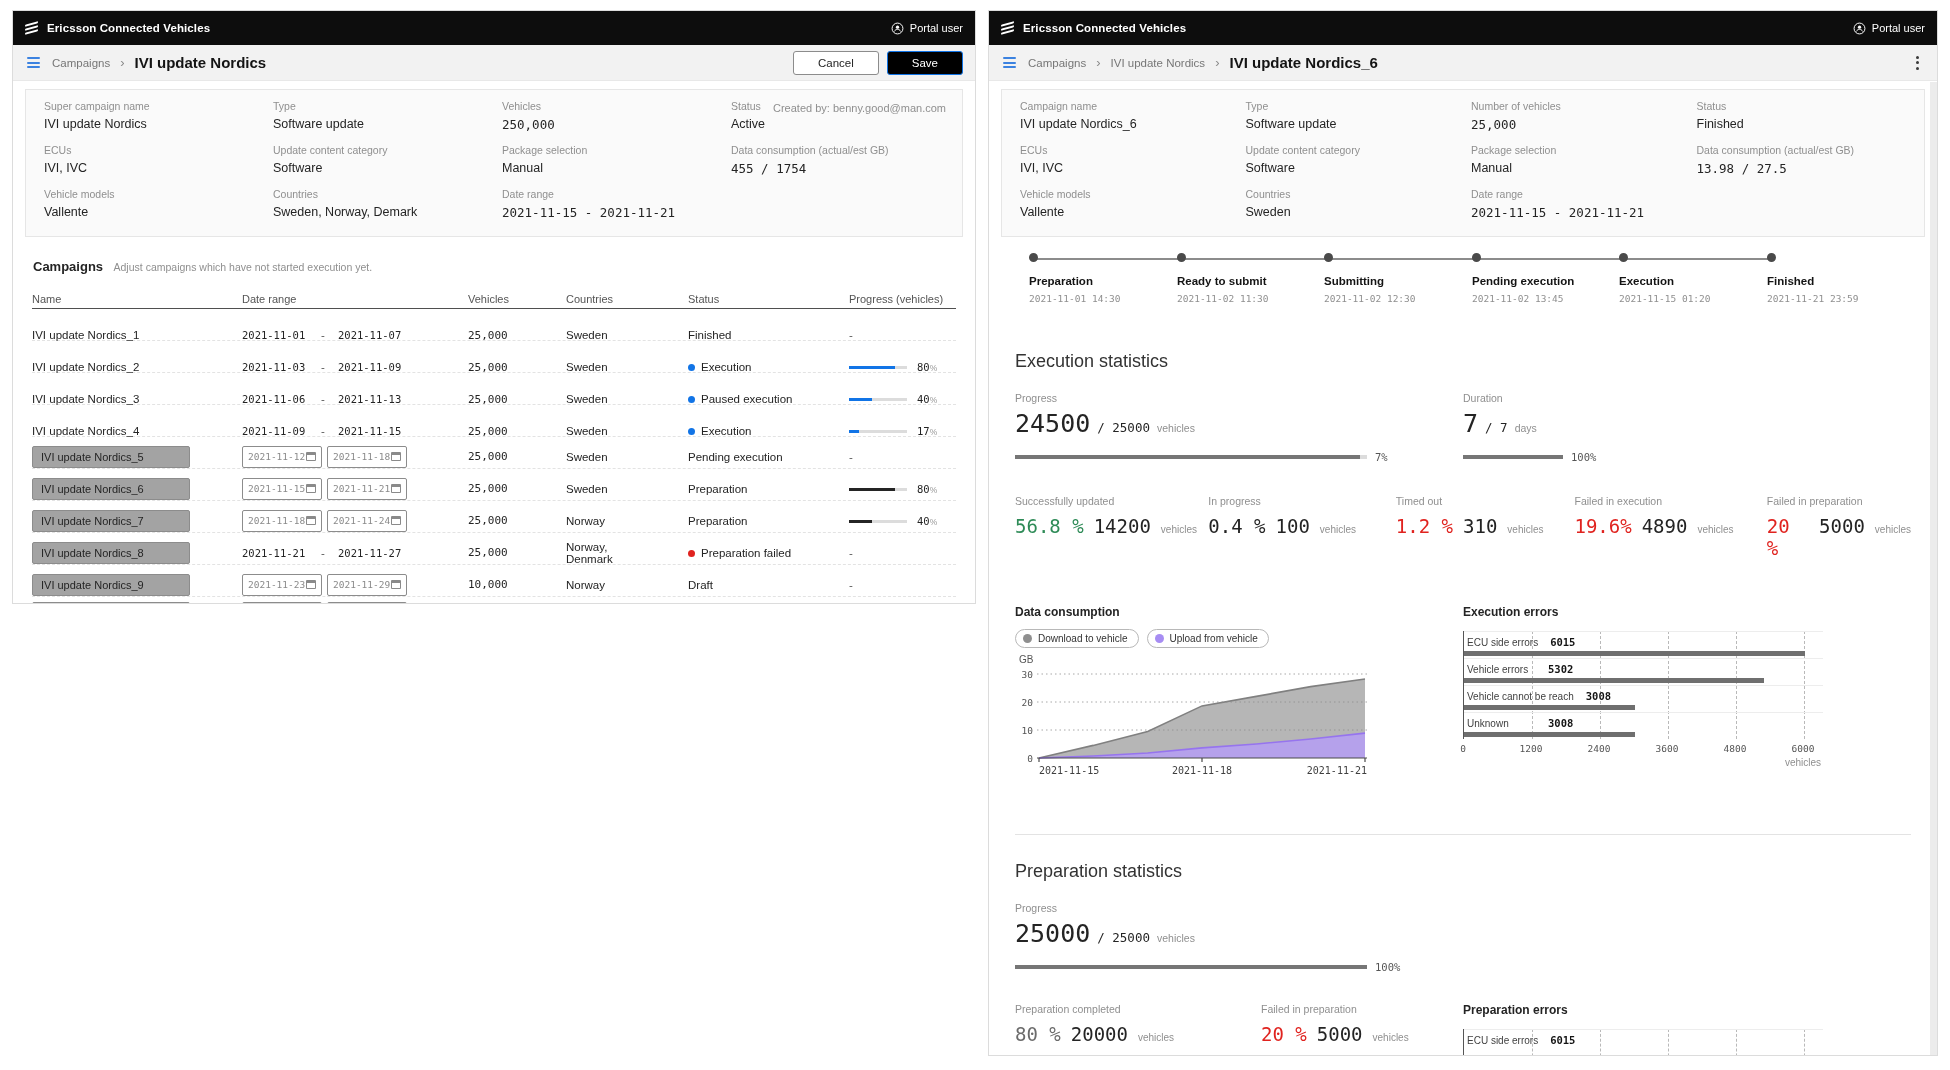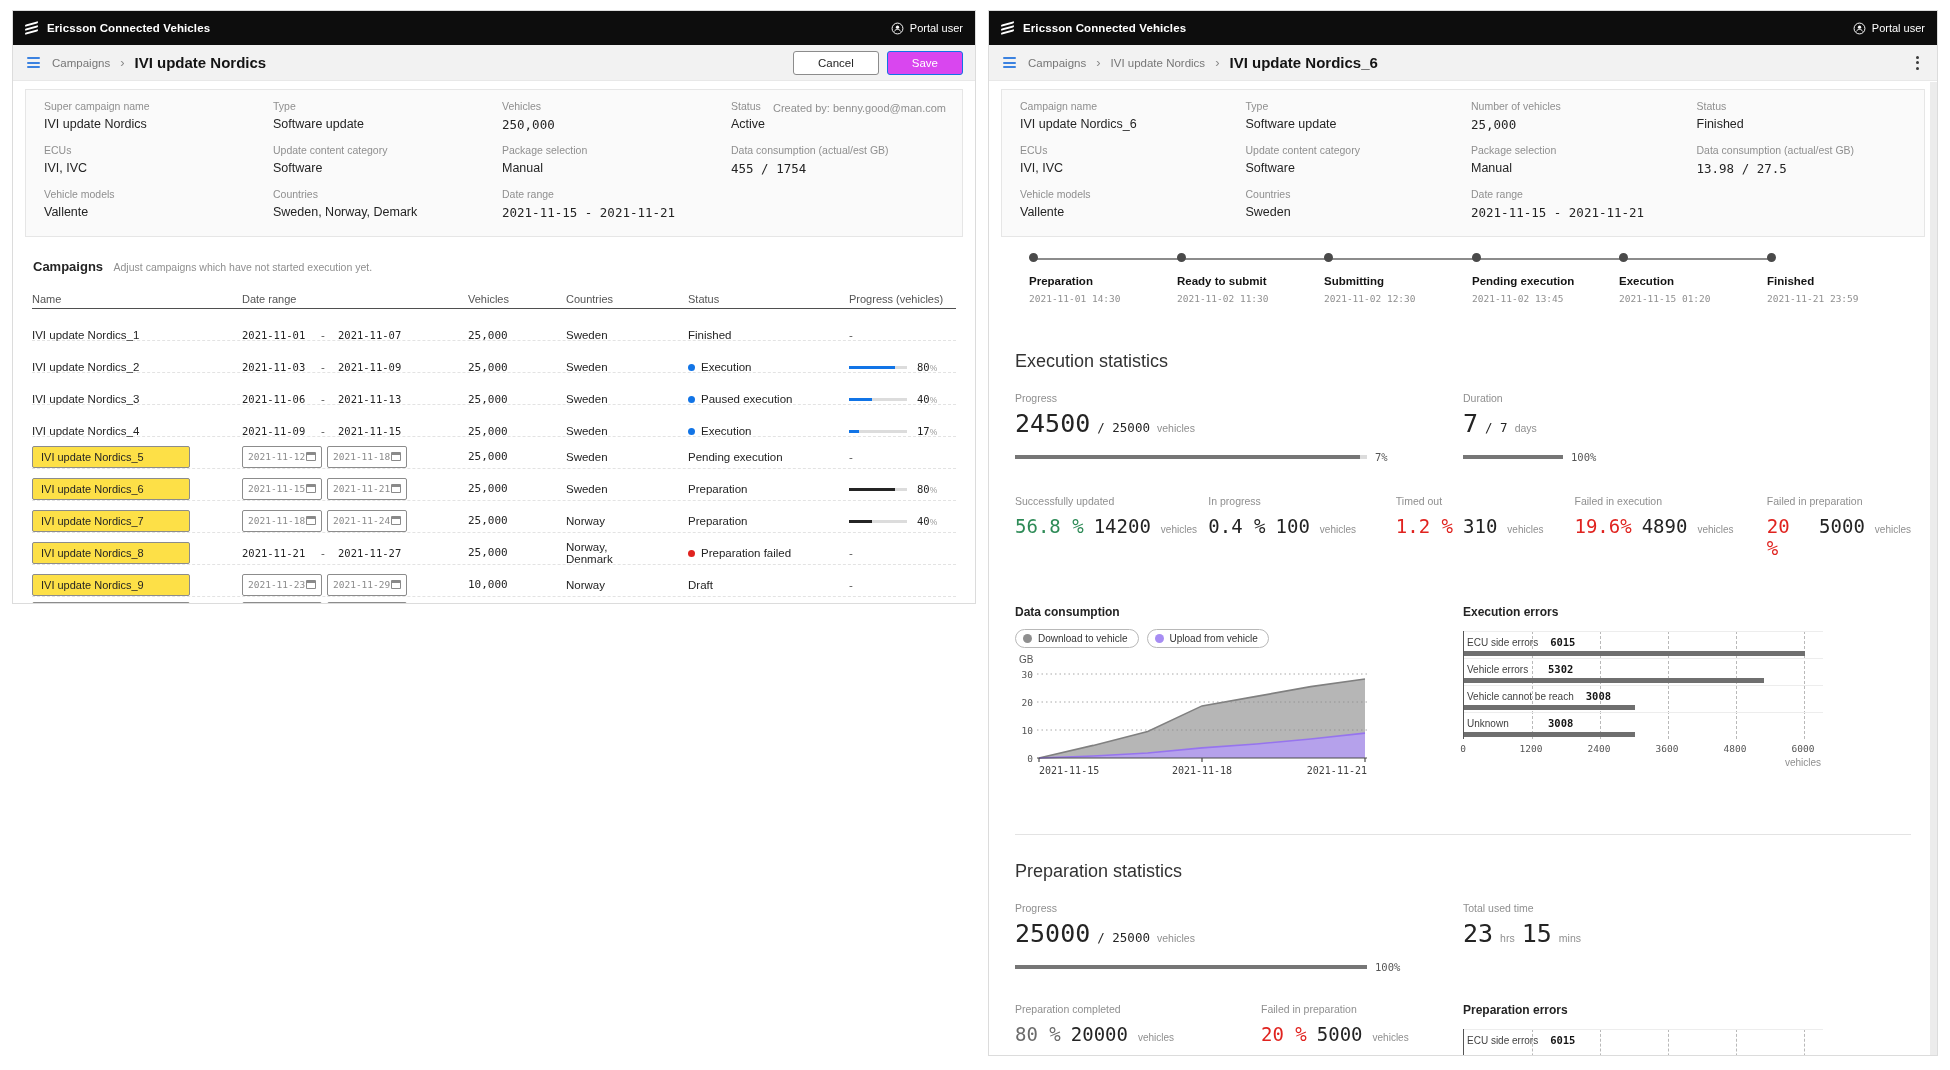--- a/index.html
+++ b/index.html
@@ -20,21 +20,21 @@
   
   .crumbbar { height:36px; background:#f2f2f2; display:flex; align-items:center; padding:0 12px; gap:10px; border-bottom:1px solid #e8e8e8;}
   .hamburger { display:flex; flex-direction:column; gap:2.5px; cursor:pointer; padding:2px; }
   .hamburger i { width:13px; height:2px; background:#3b82e0; border-radius:1px; }
   .crumb { font-size:11.5px; color:#767676; cursor:pointer; }
   .crumb-sep { color:#8a8a8a; font-size:13px; }
   .crumb-current { font-size:15px; font-weight:700; color:#141414; }
   .crumb-actions { margin-left:auto; display:flex; gap:8px; align-items:center; }
   .btn { font-size:11.5px; padding:5px 24px; border-radius:3px; cursor:pointer; font-family:inherit; }
   .btn-outline { background:#fff; border:1px solid #8c8c8c; color:#242424; }
-  .btn-primary { background:#d946ef; border:1px solid #1174e6; color:#fff; }
+  .btn-primary { background:#000000; border:1px solid #1174e6; color:#fff; }
   .kebab { margin-left:auto; display:flex; flex-direction:column; gap:2.5px; padding:4px 6px; cursor:pointer; }
   .kebab i { width:3px; height:3px; border-radius:50%; background:#3a3a3a; }
 
   
   .fields-card { margin:8px 12px 0; background:#fafafa; border:1px solid #e6e6e6; padding:10px 10px 16px; display:grid; grid-template-columns:repeat(4,1fr); row-gap:12px; position:relative; }
   .fcell { padding-left:8px; min-height:32px; }
   .flabel { font-size:10.5px; color:#8f8f8f; margin-bottom:5px; }
   .fvalue { font-size:12.5px; color:#242424; }
   .created-by { position:absolute; top:12px; right:16px; font-size:11px; color:#8f8f8f; }
 
@@ -42,21 +42,21 @@
   .section-head { margin:20px 12px 2px; padding-left:8px; }
   .section-head b { font-size:13px; font-weight:700; }
   .hint { font-size:10.5px; color:#8f8f8f; margin-left:6px; }
   .table { margin:6px 12px 0; padding:0 7px; }
   .trow { display:grid; grid-template-columns:174px 190px 62px 86px 125px 107px 1fr; align-items:center; height:32px; border-bottom:1px dashed #e3e3e3; font-size:11.5px;gap:36px; }
   .thead { height:28px; font-size:11px; color:#555; border-bottom:1px solid #4f4f4f; }
   .c-consump { text-align:right; padding-right:46px; font-size:11px; }
   .cell-date { display:flex; align-items:center; }
   .dval { font-size:10.5px; width:66px; }
   .dsep { width:30px; text-align:center; color:#555; }
-  .tname-input { width:158px; height:22px; border:1px solid #8c8c8c; border-radius:2px; background:#fde047; font:11px "Liberation Sans",sans-serif; padding:0 8px; color:#242424; }
+  .tname-input { width:158px; height:22px; border:1px solid #8c8c8c; border-radius:2px; background:#a3a3a3; font:11px "Liberation Sans",sans-serif; padding:0 8px; color:#242424; }
   .date-box { display:inline-flex; align-items:center; justify-content:space-between; width:80px; height:22px; border:1px solid #8c8c8c; border-radius:2px; background:#fff; padding:0 5px; margin-right:5px; }
   .date-field { border:none; outline:none; width:58px; font:9.5px "DejaVu Sans Mono",monospace; color:#8a8a8a; background:transparent; }
   .cal-icon { width:10px; height:9px; border:1px solid #8a8a8a; border-top:3px solid #8a8a8a; border-radius:1px; display:inline-block; flex:0 0 auto; cursor:pointer; }
   .dot { width:7px; height:7px; border-radius:50%; display:inline-block; margin-right:6px; vertical-align:middle; }
   .dot-blue { background:#1174e6; } .dot-red { background:#e0231f; }
   .mini-track { width:58px; height:3px; background:#dcdcdc; display:inline-block; vertical-align:middle; }
   .mini-fill { height:3px; background:#1174e6; }
   .mini-pct { margin-left:10px; font-size:10.5px; color:#242424; }
   .pct-sign { font-size:8.5px; color:#9a9a9a; }
   .dim { color:#555; }
@@ -635,29 +635,20 @@
             <span class="p-total mono">/ 25000</span>
             <span class="p-unit">vehicles</span>
           </div>
           <div class="p-bar-row">
             <span class="p-track">
                 <span class="p-fill" style="display: block; width: 100%;"></span>
               </span>
             <span class="p-pct mono">100%</span>
           </div>
         </div>
-        <div class="col-r">
-          <div class="p-label">Total used time</div>
-          <div class="p-value">
-            <span class="p-big mono">23</span>
-            <span class="p-unit">hrs</span>
-            <span class="p-big mono">15</span>
-            <span class="p-unit">mins</span>
-          </div>
-        </div>
       </div>
 
       <div class="cols" style="margin-top:30px">
         <div class="col-l prep-stats">
           <div class="stat">
               <div class="stat-label">Preparation completed</div>
               <div class="stat-vals">
                 <span class="stat-pct mono tone-dim">80 %</span>
                 <span class="stat-num mono">20000</span>
                 <span class="stat-unit">vehicles</span>

